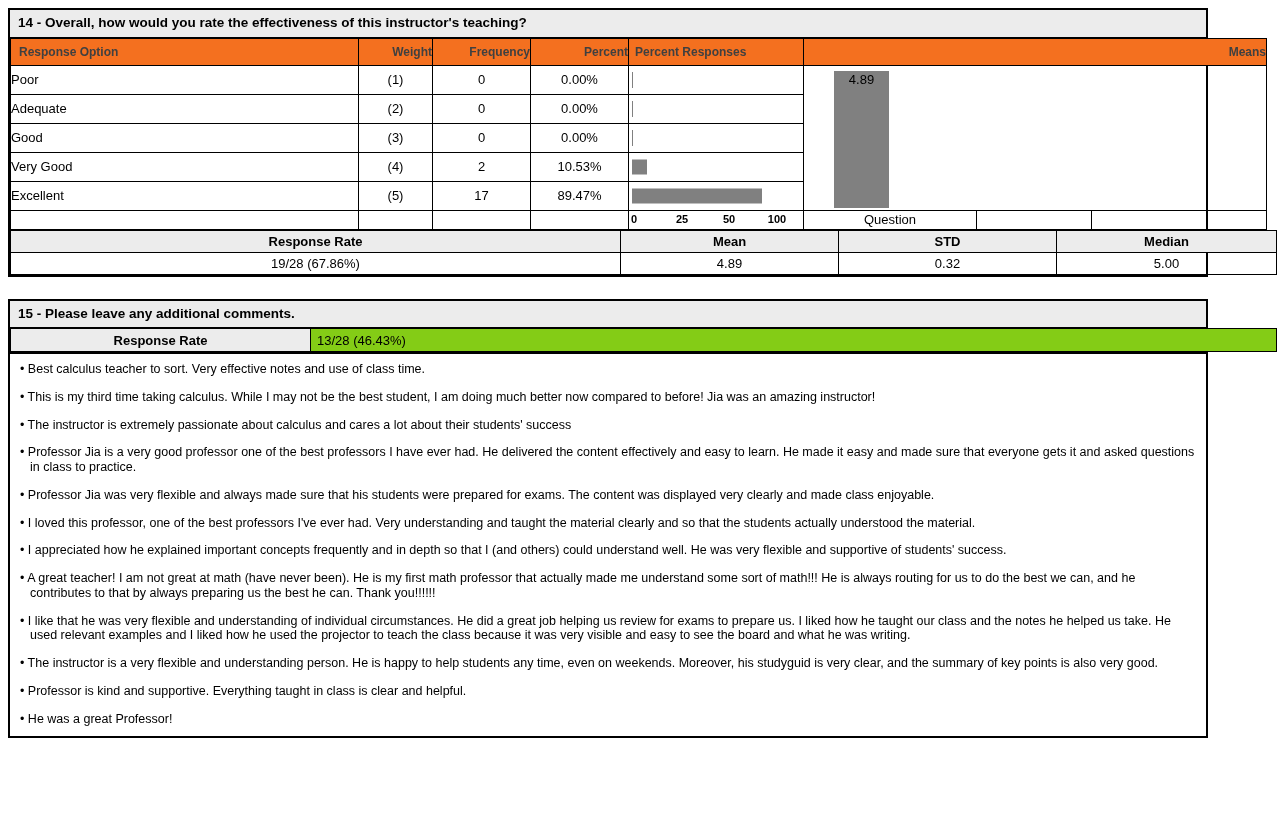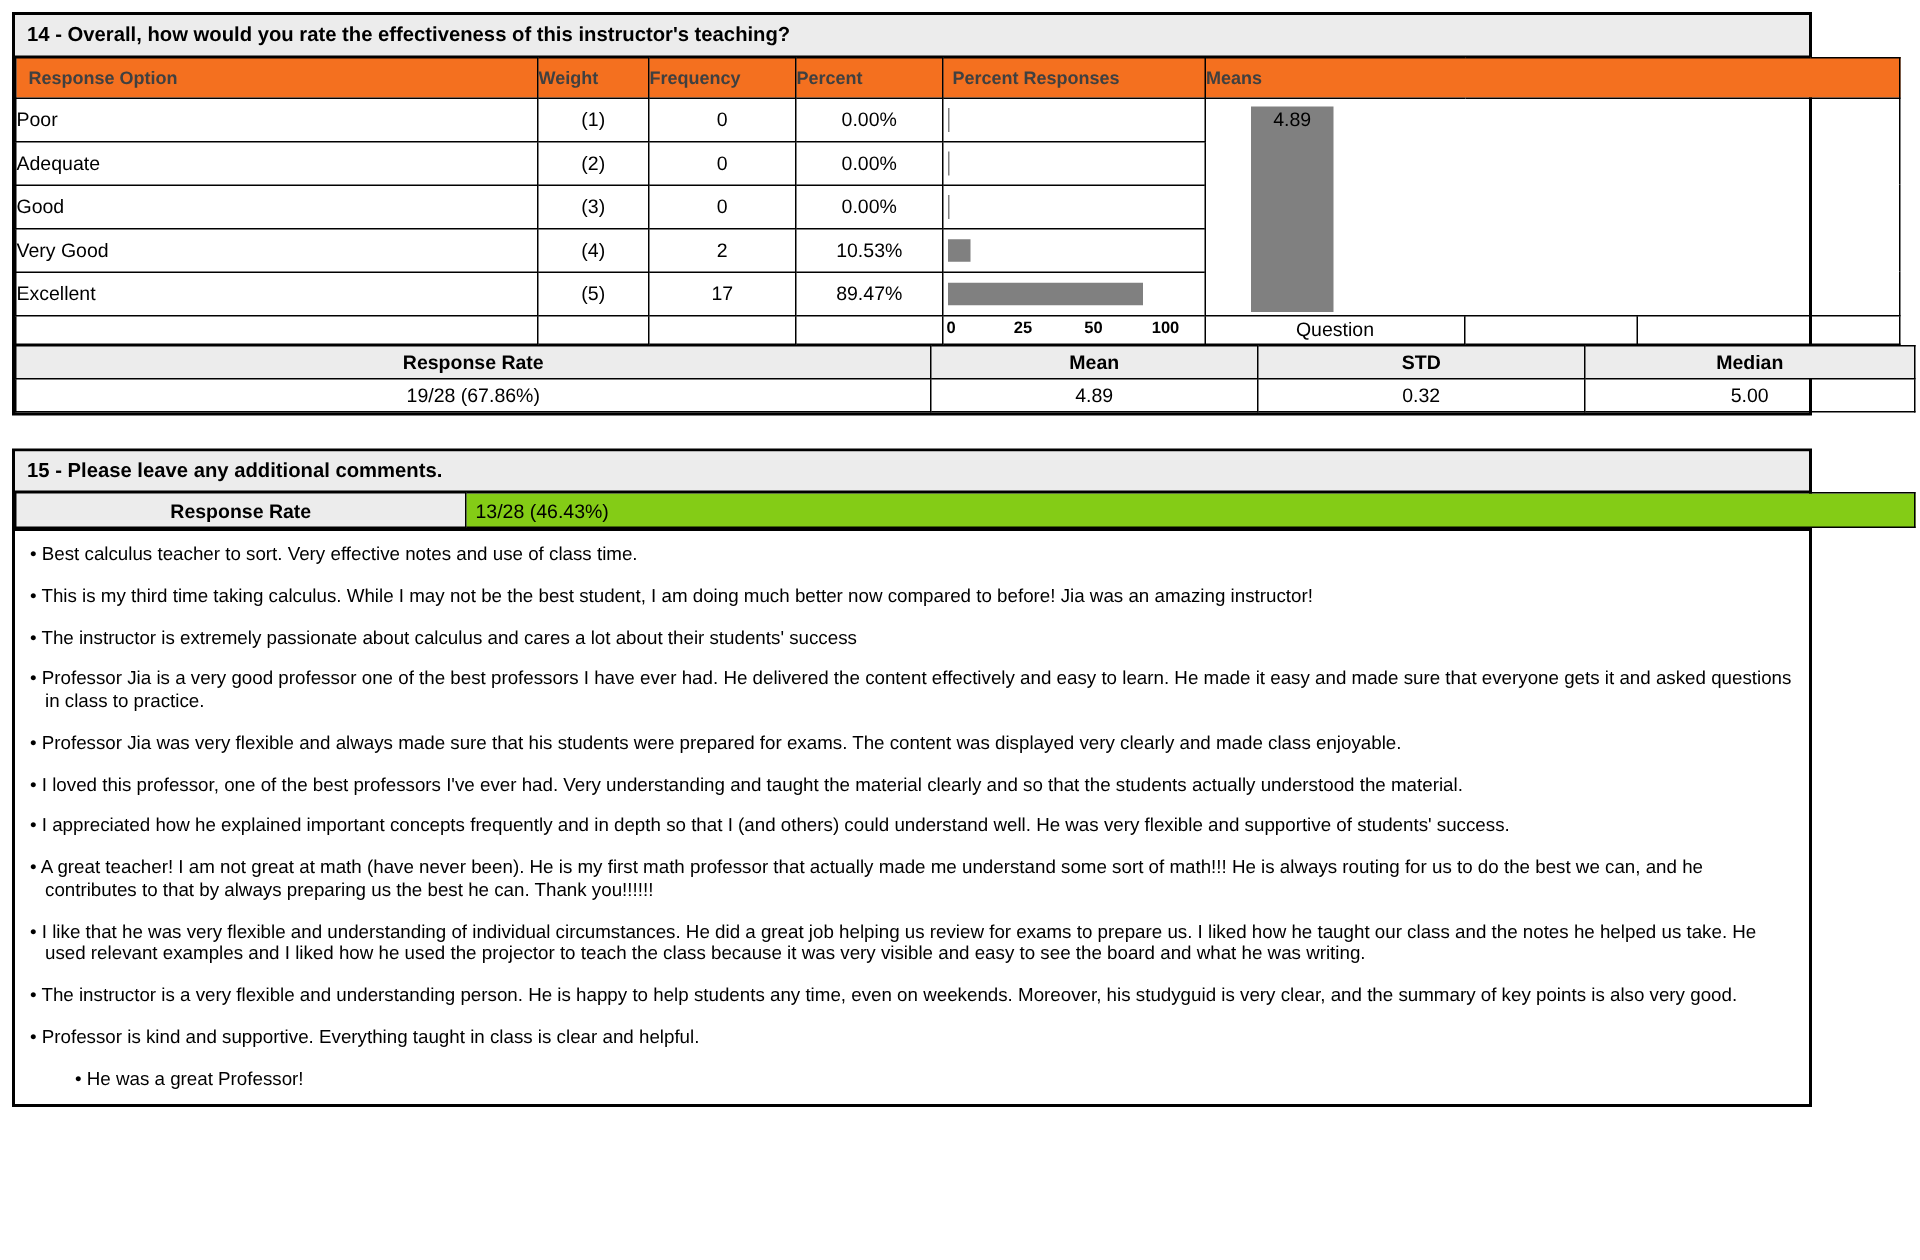--- a/index.html
+++ b/index.html
@@ -59,21 +59,21 @@
   }
   table.stats thead th {
     background: #F4701F;
     color: #404040;
     font-weight: bold;
     font-size: 12px;
     height: 26px;
     border-color: #000;
   }
   thead th.th-left { text-align: left; padding-left: 8px; }
-  thead th.th-center { text-align: left; }
+  thead th.th-center { text-align: right; }
 
   td.opt {
     text-align: left;
     padding-left: 8px;
     height: 28px;
   }
   td.num { text-align: center; }
 
   td.bar-cell {
     padding: 0;
@@ -198,21 +198,21 @@
     border-top: 2px solid #000;
     padding: 8px 10px 6px 10px;
   }
   .comment {
     font-size: 12.5px;
     line-height: 1.18;
     margin: 0 0 13px 0;
     padding-left: 10px;
     text-indent: -10px;
   }
-  .comment:last-child { margin-bottom: 4px; margin-left: 30px; }
+  .comment:last-child { margin-bottom: 4px; }
 </style>
 </head>
 <body>
 
 <div class="page">
 
   <div class="block" style="margin-bottom:22px;">
 
     <div class="q-title">14 - Overall, how would you rate the effectiveness of this instructor's teaching?</div>
 

